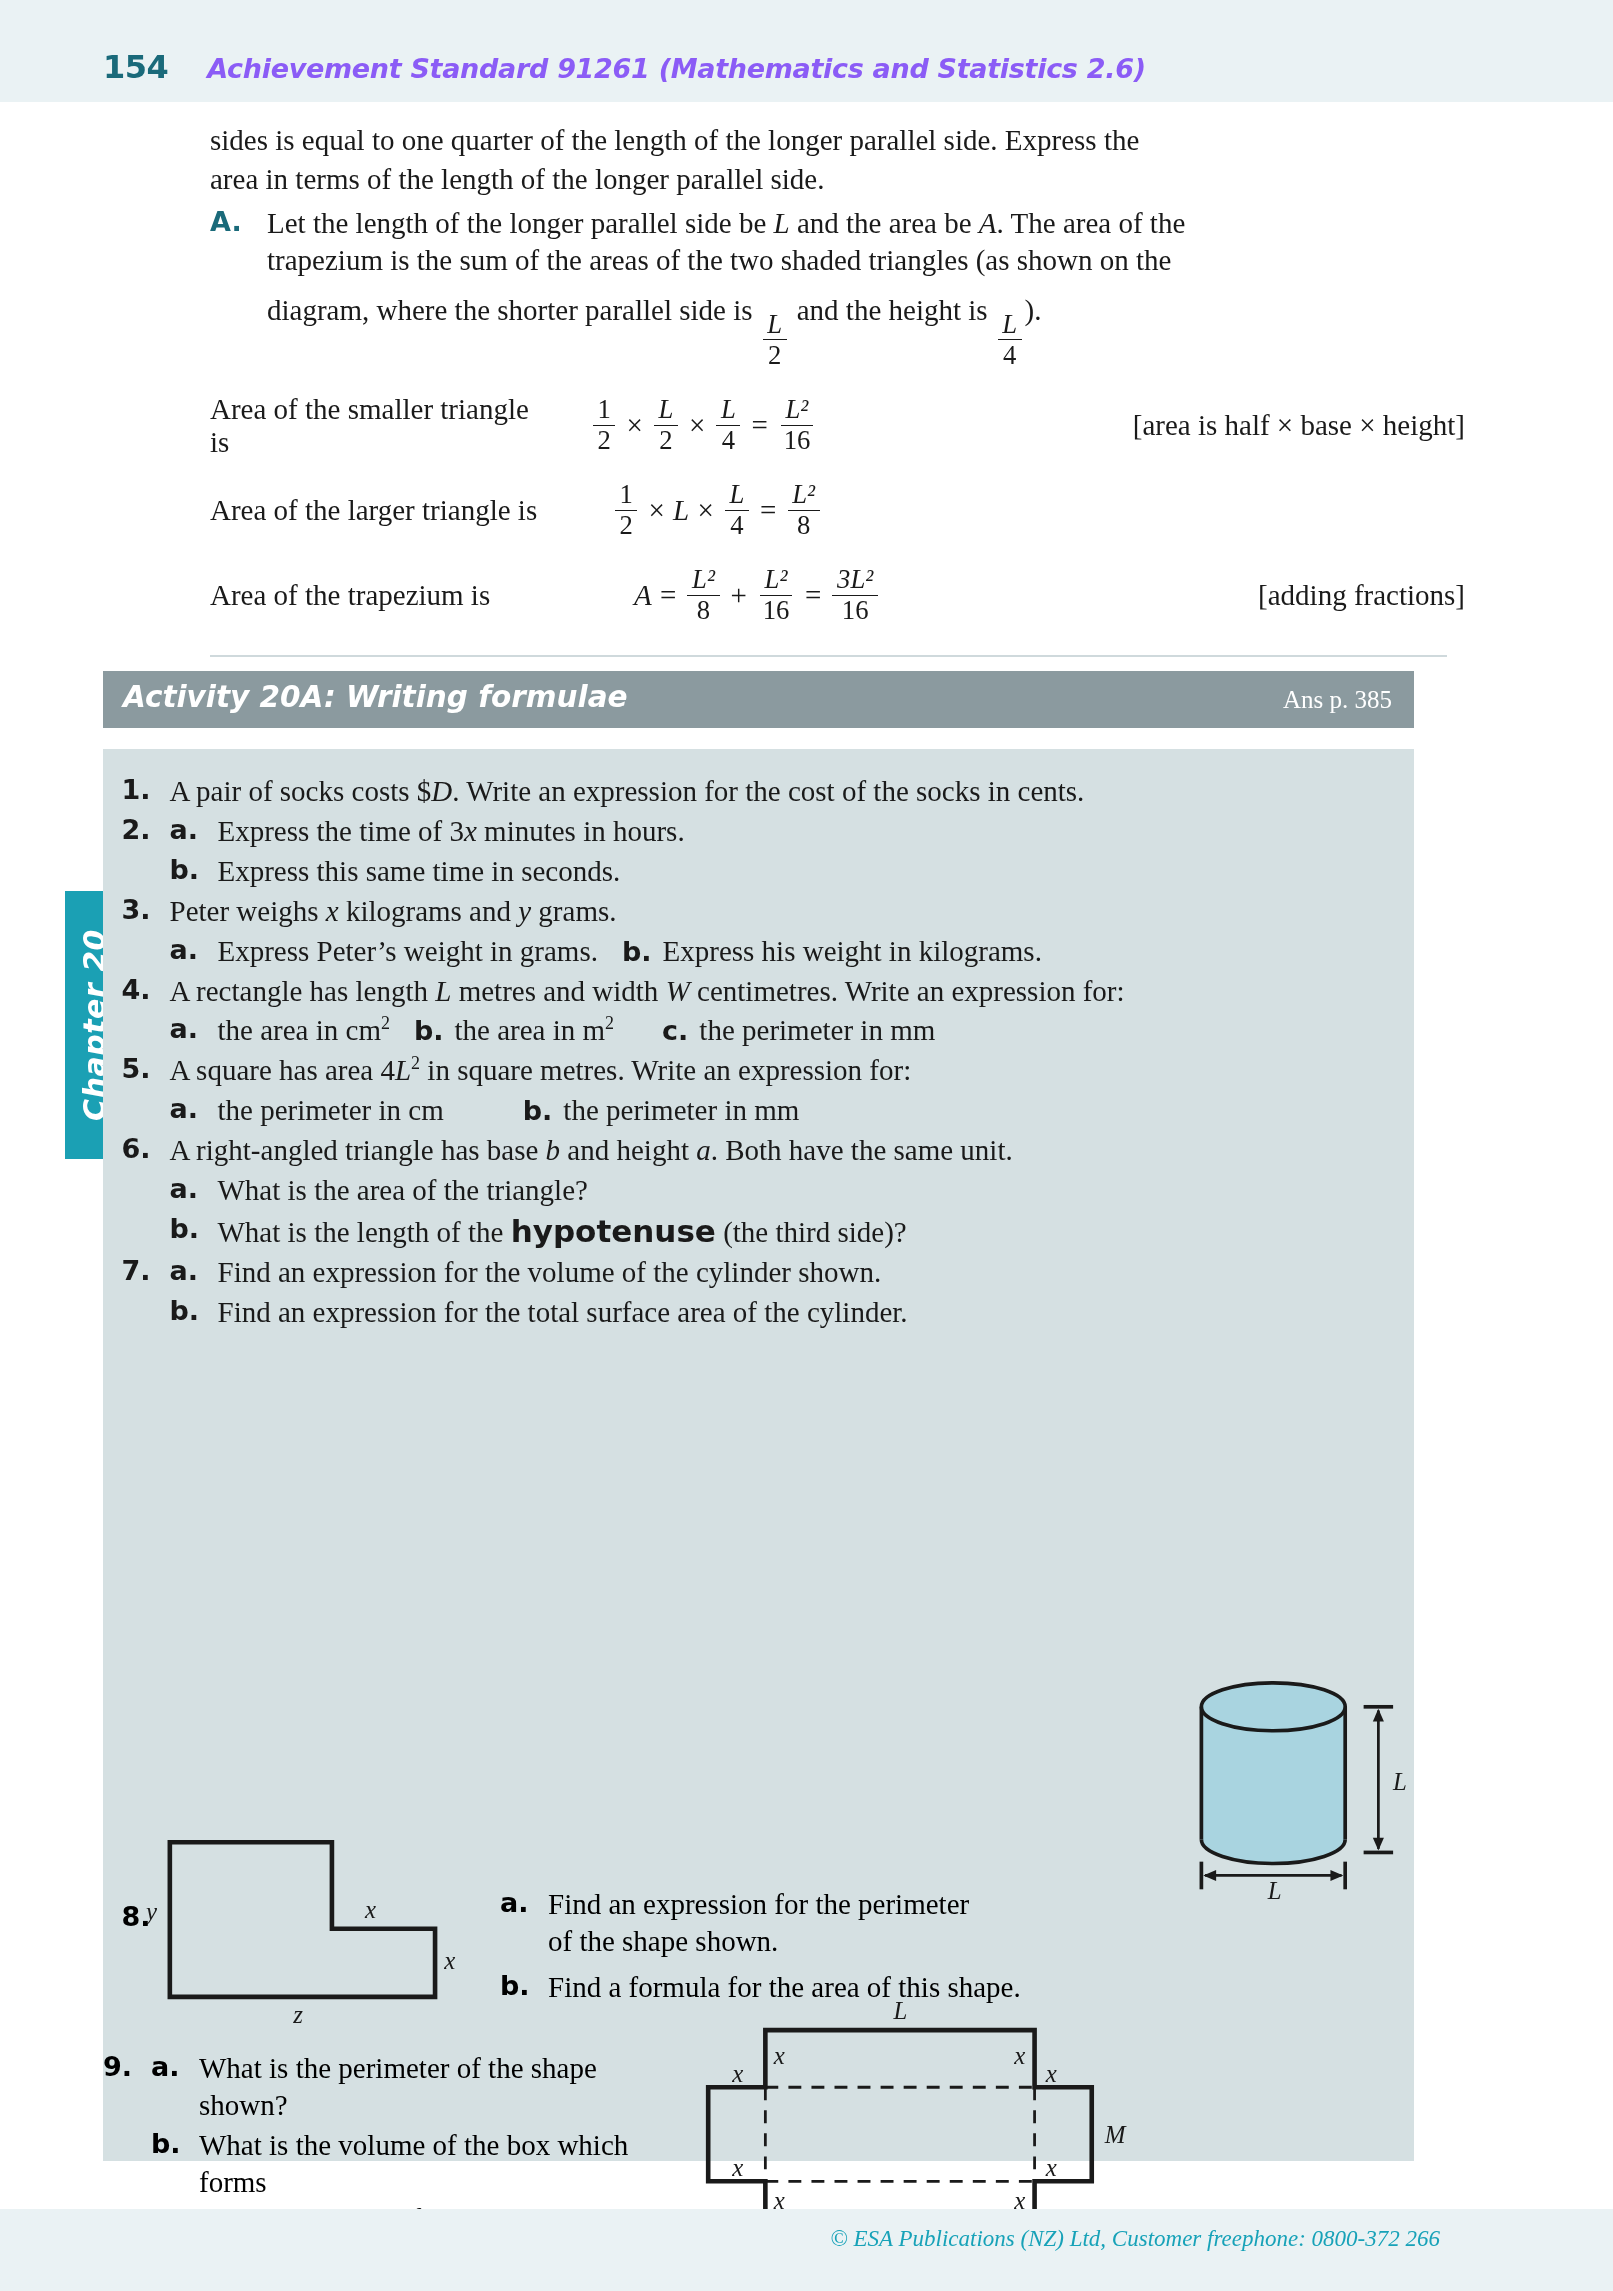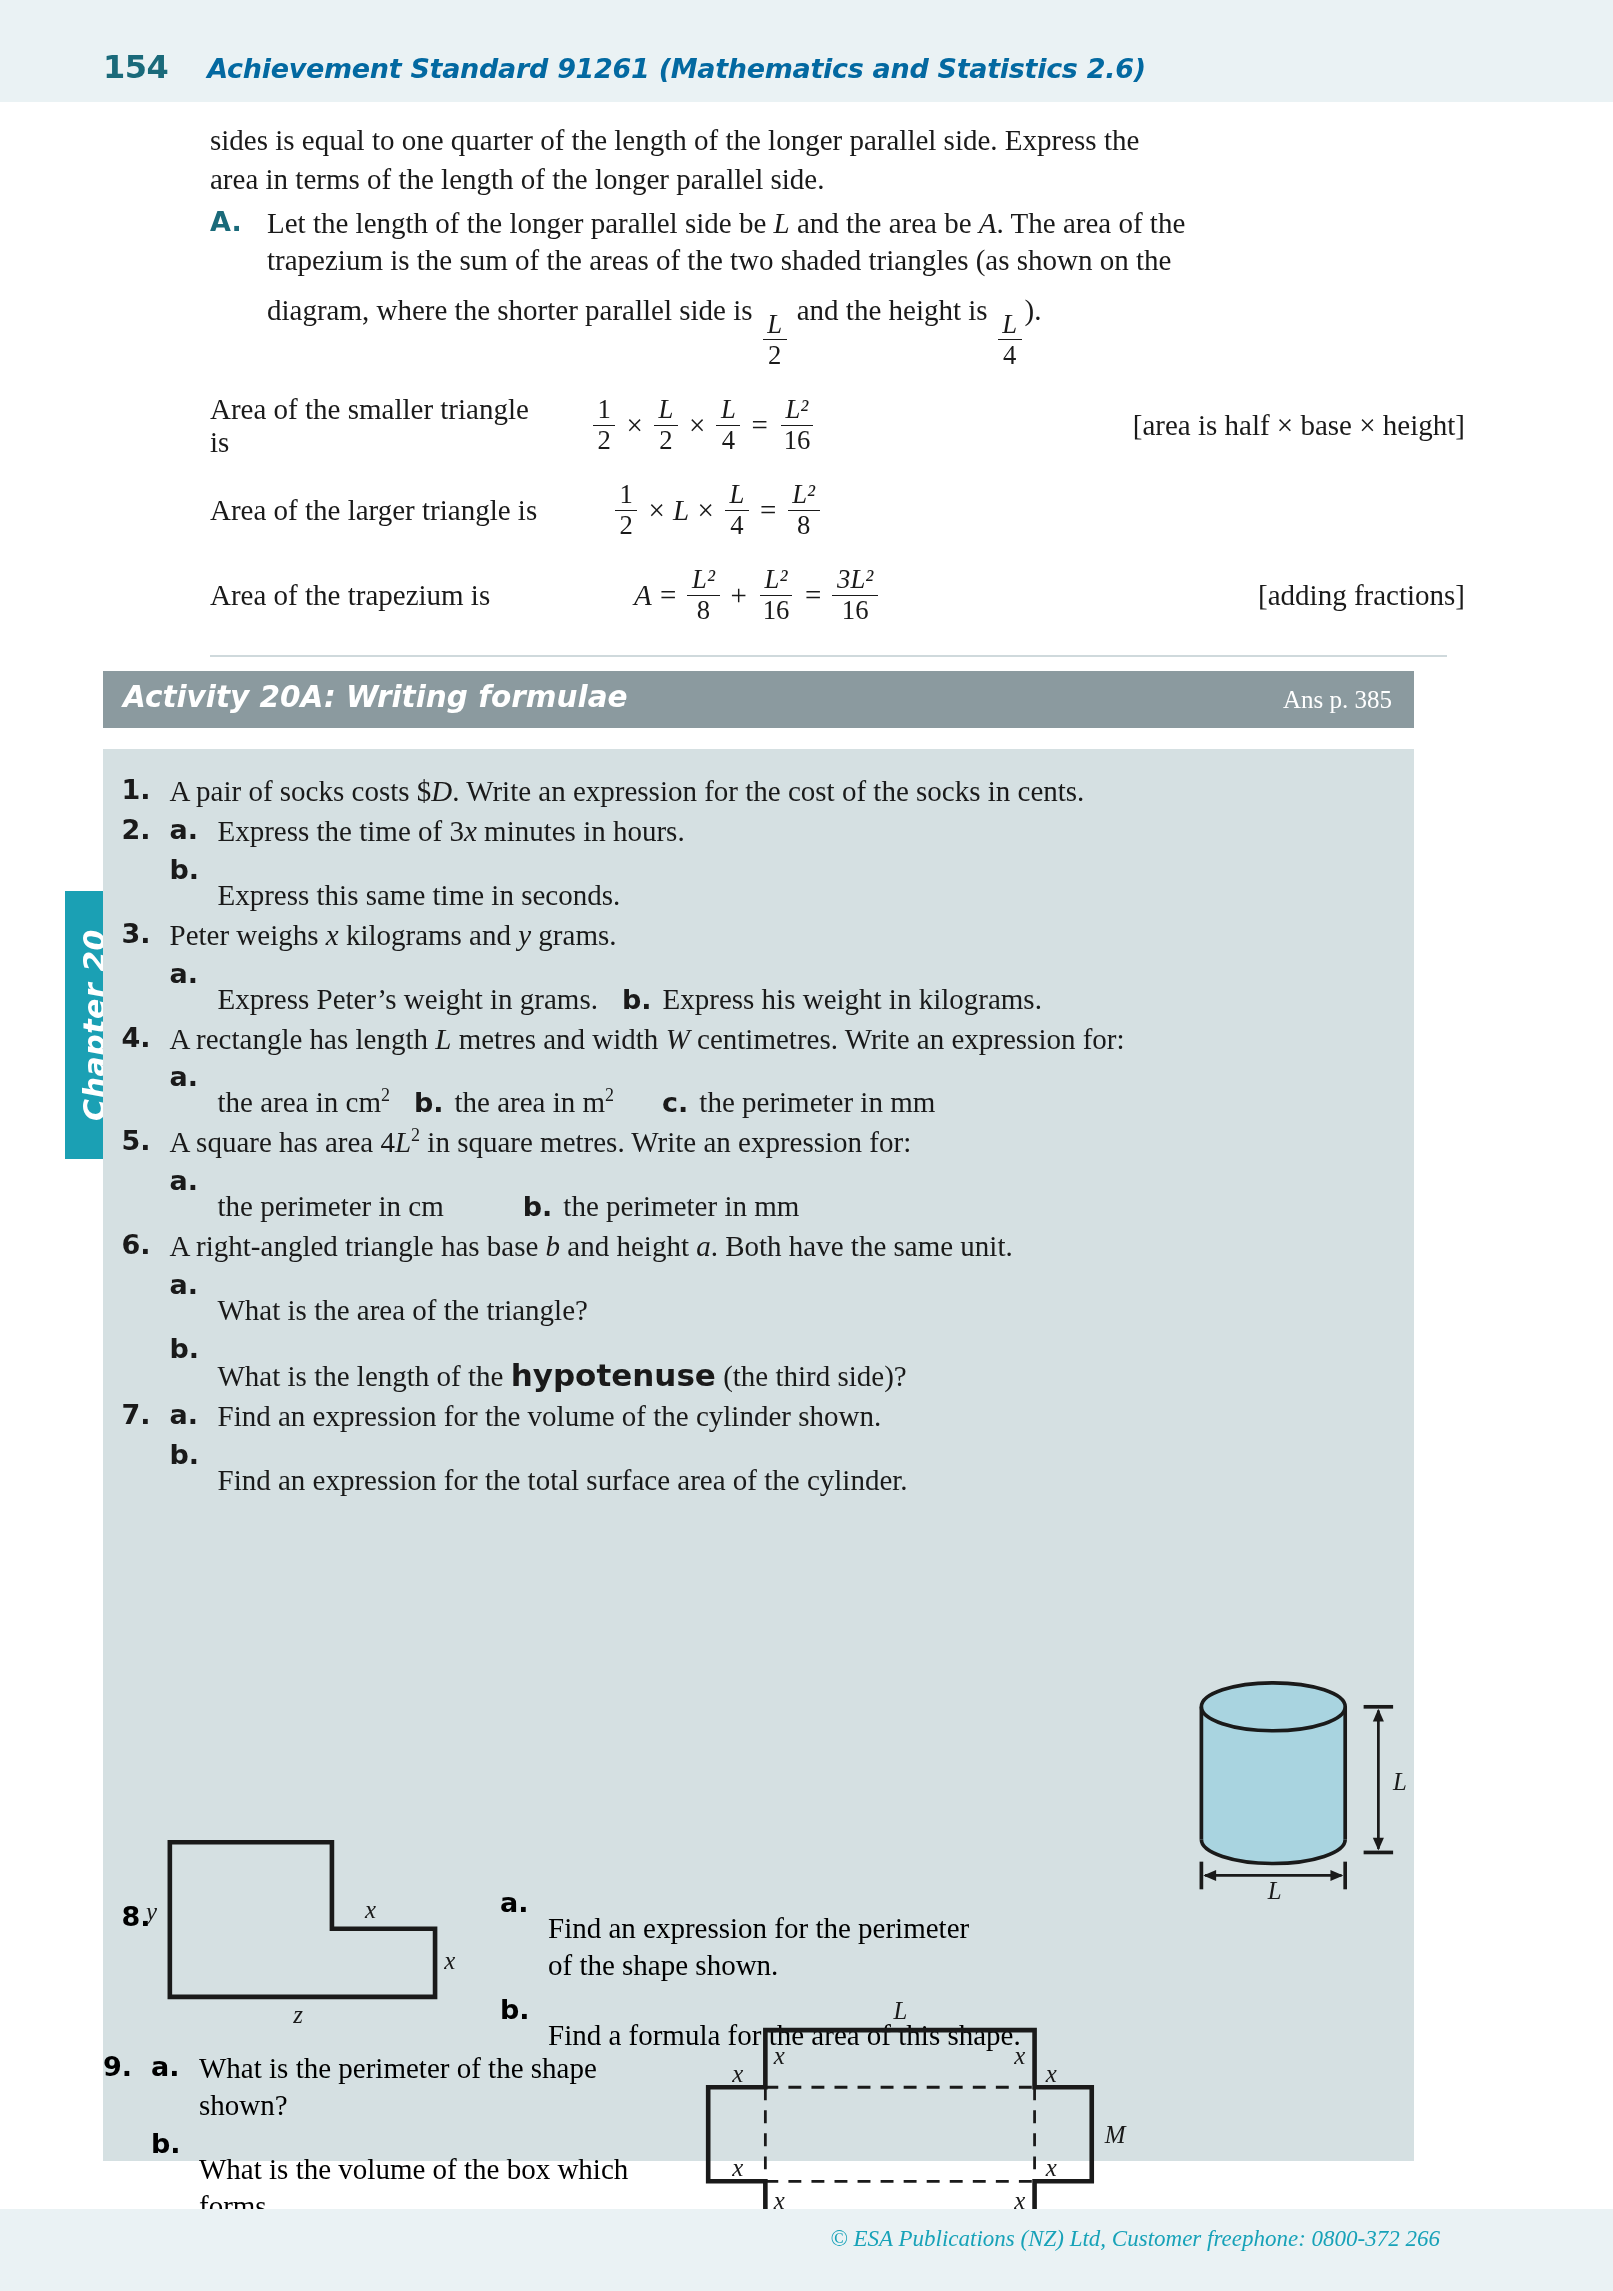--- a/index.html
+++ b/index.html
@@ -43,21 +43,21 @@
     font-weight: bold;
     font-size: 32px;
     color: #1a6a7a;
     letter-spacing: -0.5px;
   }
   .header-title {
     font-family: "DejaVu Sans", sans-serif;
     font-weight: bold;
     font-style: italic;
     font-size: 27px;
-    color: #0369a1;
+    color: #8b5cf6;
     letter-spacing: -0.3px;
   }
 
   
   .chapter-tab {
     position: absolute;
     left: 65px;
     top: 891px;
     width: 57px;
     height: 268px;
@@ -222,21 +222,21 @@
     margin-bottom: 2.8px;
   }
   .sub .pad { width: 48px; flex: 0 0 48px; }
   .sub .lab {
     width: 48px;
     flex: 0 0 48px;
     font-family: "DejaVu Sans", sans-serif;
     font-weight: bold;
     font-size: 27px;
   }
-  .sub .txt { flex: 1; margin-top: 24px; }
+  .sub .txt { flex: 1; }
   .inline-lab {
     font-family: "DejaVu Sans", sans-serif;
     font-weight: bold;
     font-size: 27px;
     margin-left: 24px;
     margin-right: 11px;
   }
   b.kw { font-family: "DejaVu Sans", sans-serif; font-weight: bold; font-size: 31px; }
   sup { font-size: 0.62em; vertical-align: super; }
 

